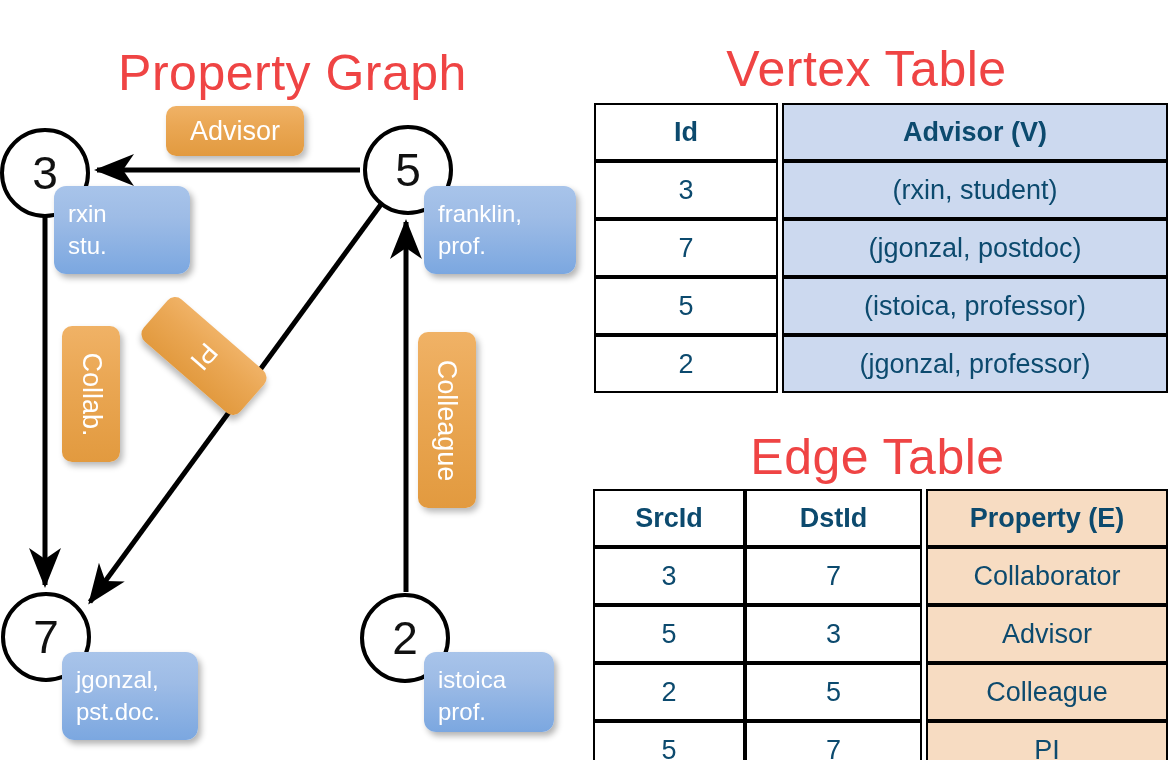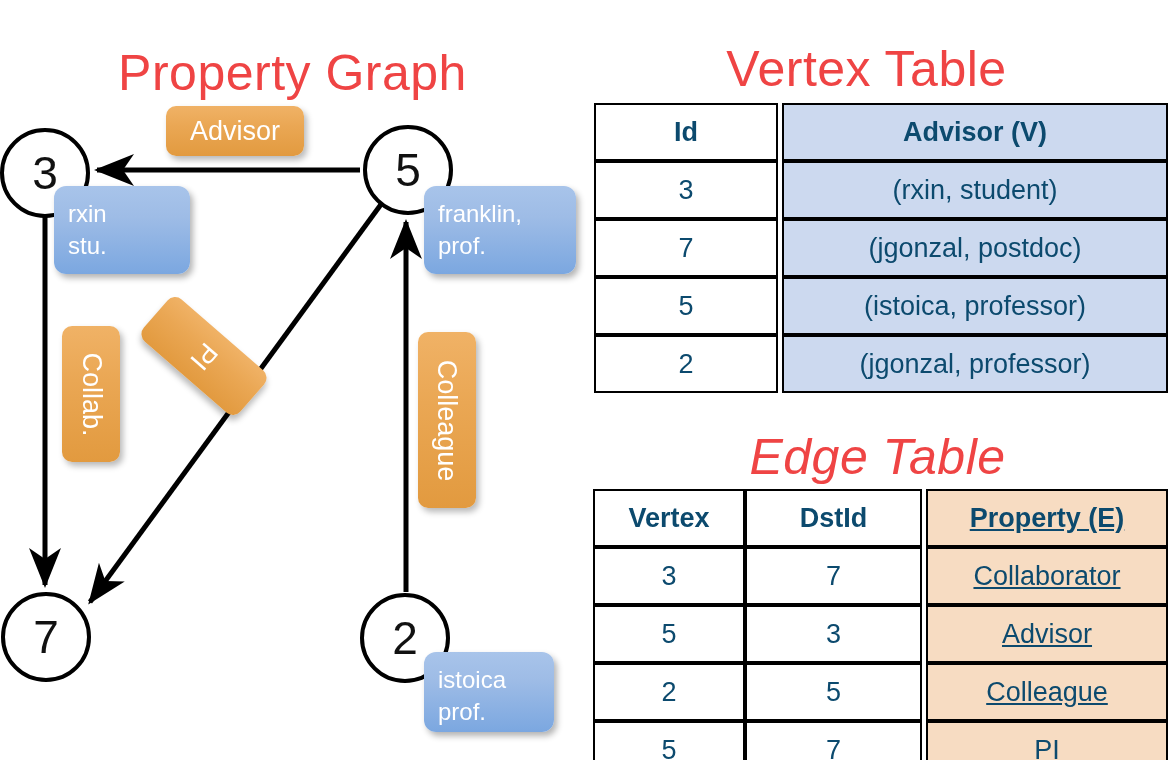--- a/index.html
+++ b/index.html
@@ -24,21 +24,21 @@
     font-size: 50px;
     line-height: 1;
     letter-spacing: 0.5px;
     color: #ef4444;
     text-align: center;
     white-space: nowrap;
     margin-top: 32px;
   }
   #title-property-graph { left: 0px;   top: 16px;  width: 585px; }
   #title-vertex-table   { left: 574px; top: 12px;  width: 585px; }
-  #title-edge-table     { left: 585px; top: 400px; width: 585px; font-style: italic; }
+  #title-edge-table     { left: 585px; top: 400px; width: 585px; }
 
   
   #graph-panel {
     position: absolute;
     left: 0; top: 0;
     width: 585px; height: 760px;
   }
   #graph-edges {
     position: absolute;
     left: 0; top: 0;
@@ -158,21 +158,21 @@
     font-weight: 700;
     font-size: 27px;
   }
   .gap-col {
     border: none !important;
     background: transparent !important;
     width: 4px;
     padding: 0 !important;
   }
   .cell-v { background: #ccd9ef !important; }
-  .cell-e { background: #f7dcc2 !important; text-decoration: underline; }
+  .cell-e { background: #f7dcc2 !important; }
 
   #vertex-table { left: 594px; top: 103px; width: 574px; }
   #vertex-table .col-id   { width: 184px; }
   #vertex-table .col-prop { width: 386px; }
 
   #edge-table { left: 593px; top: 489px; width: 575px; }
   #edge-table .col-src  { width: 152px; }
   #edge-table .col-dst  { width: 177px; }
   #edge-table .col-prop { width: 242px; }
 </style>
@@ -216,20 +216,24 @@
     <span>2</span>
   </div>
 
   <div class="prop-box" id="prop-box-3">
     <div>rxin</div>
     <div>stu.</div>
   </div>
   <div class="prop-box" id="prop-box-5">
     <div>franklin,</div>
     <div>prof.</div>
+  </div>
+  <div class="prop-box" id="prop-box-7">
+    <div>jgonzal,</div>
+    <div>pst.doc.</div>
   </div>
   <div class="prop-box" id="prop-box-2">
     <div>istoica</div>
     <div>prof.</div>
   </div>
 
   <div class="edge-label" id="edge-label-advisor">
     <span class="vtext">Advisor</span>
   </div>
   <div class="edge-label" id="edge-label-collab">
@@ -282,21 +286,21 @@
 
 <table class="data-table" id="edge-table">
   <colgroup>
     <col class="col-src">
       <col class="col-dst">
       <col class="gap-col">
       <col class="col-prop">
   </colgroup>
   <thead>
     <tr>
-      <th>Vertex</th>
+      <th>SrcId</th>
       <th>DstId</th>
       <td class="gap-col"></td>
       <th class="cell-e">Property (E)</th>
     </tr>
   </thead>
   <tbody>
     <tr>
       <td>3</td>
       <td>7</td>
       <td class="gap-col"></td>

